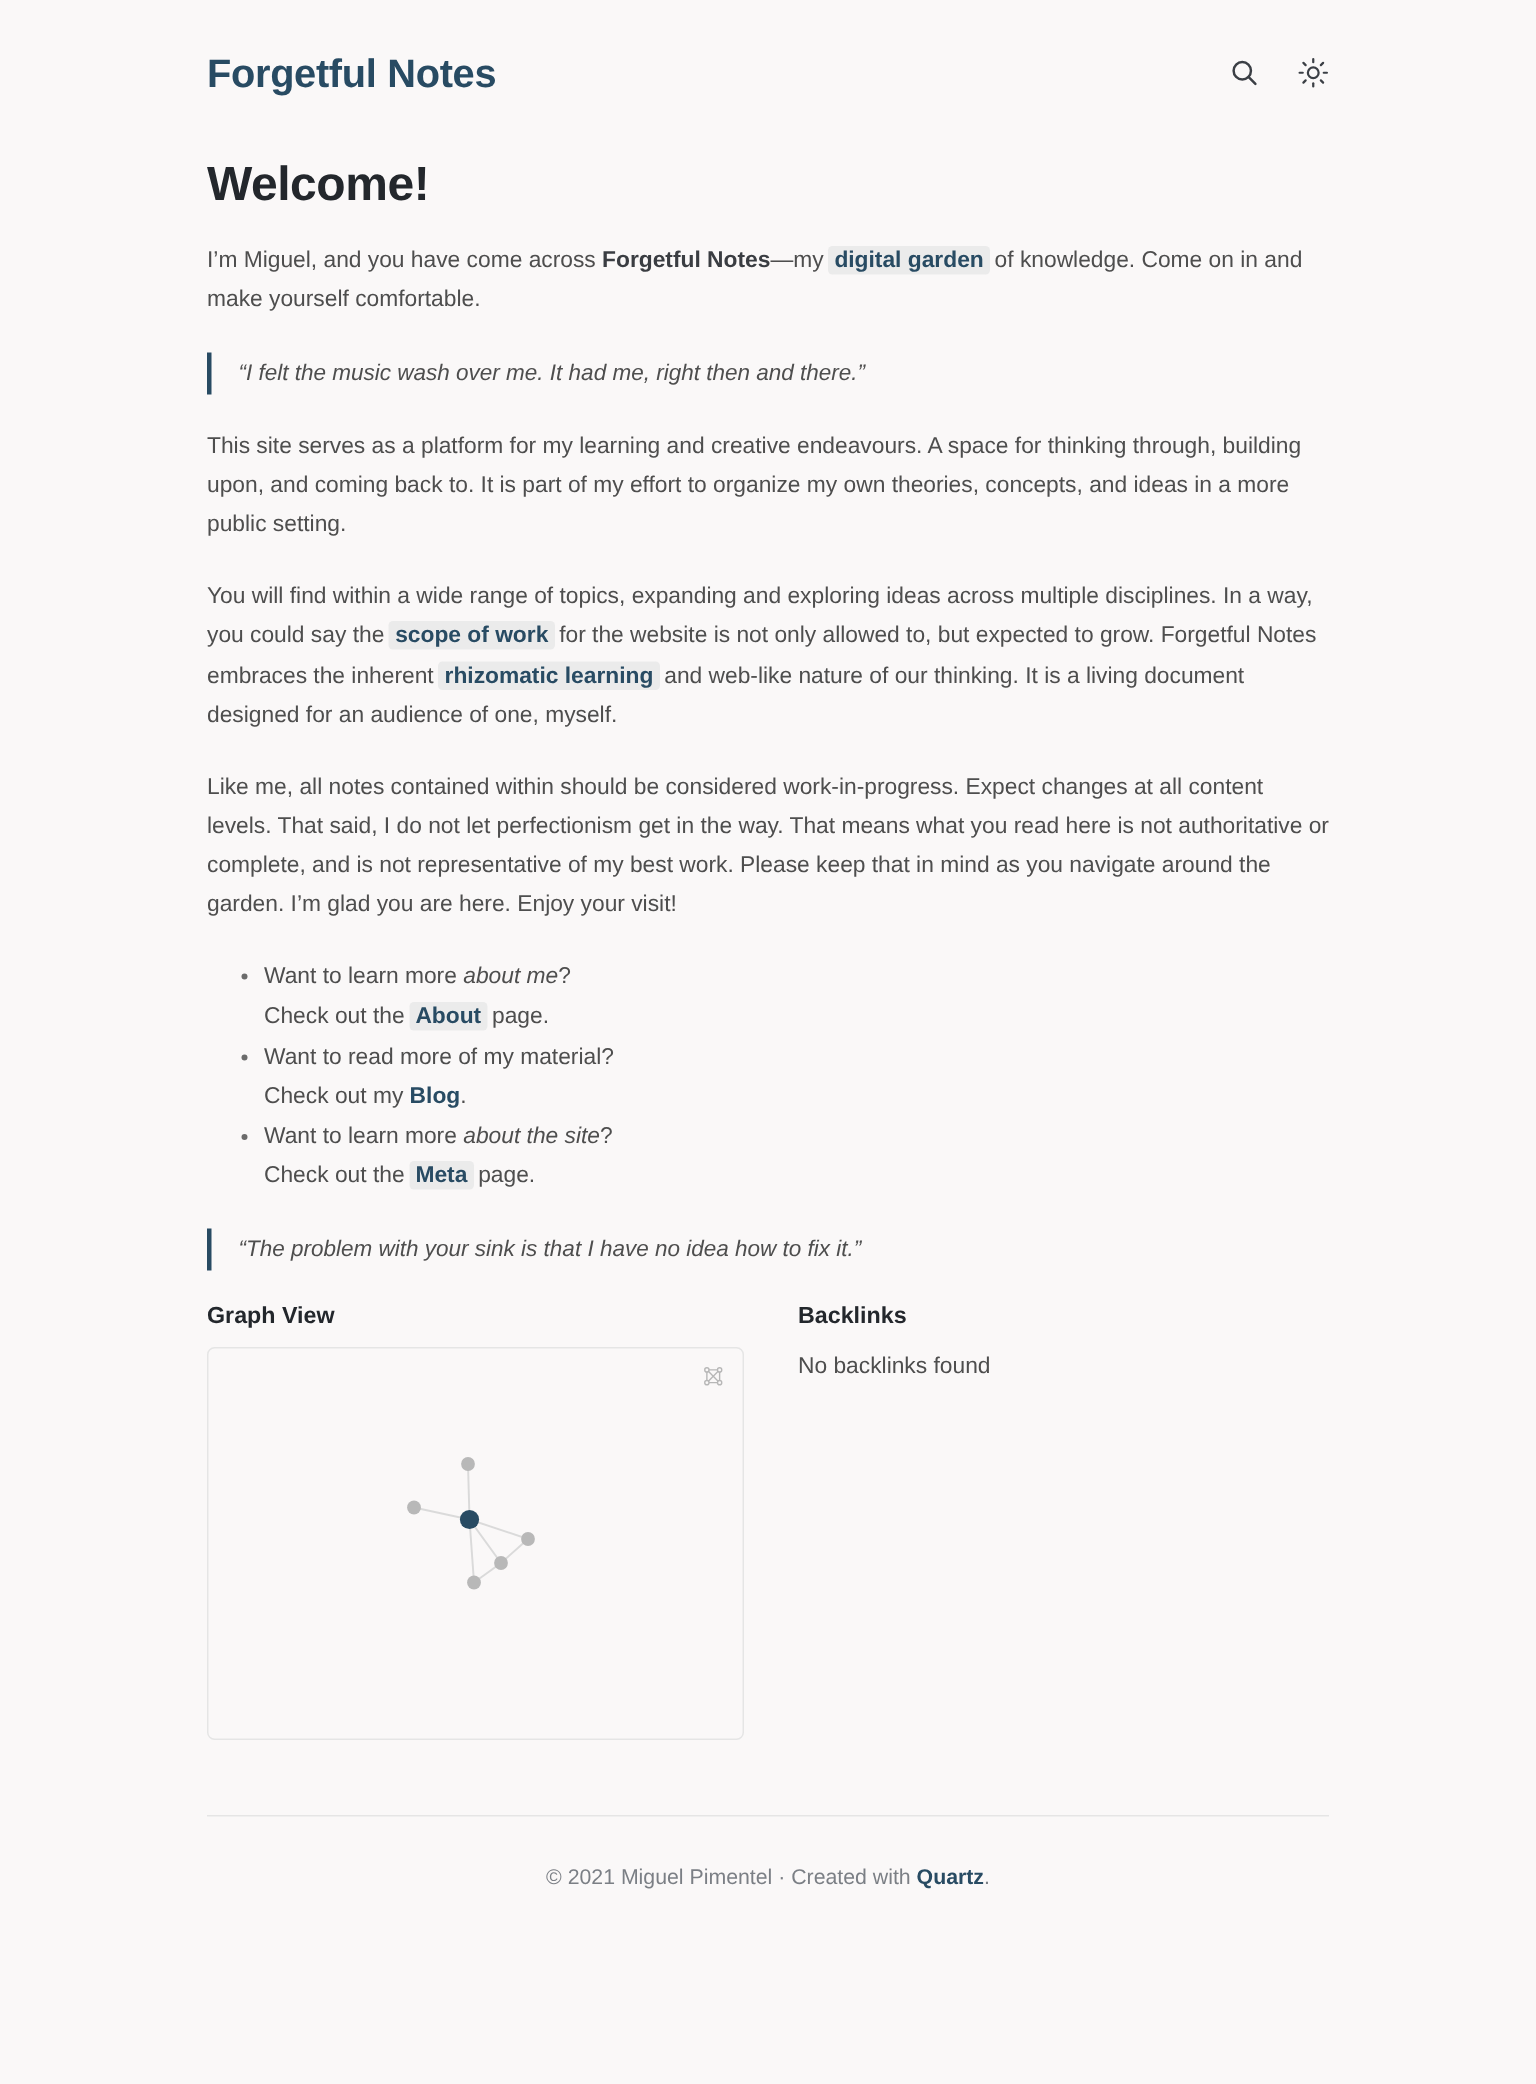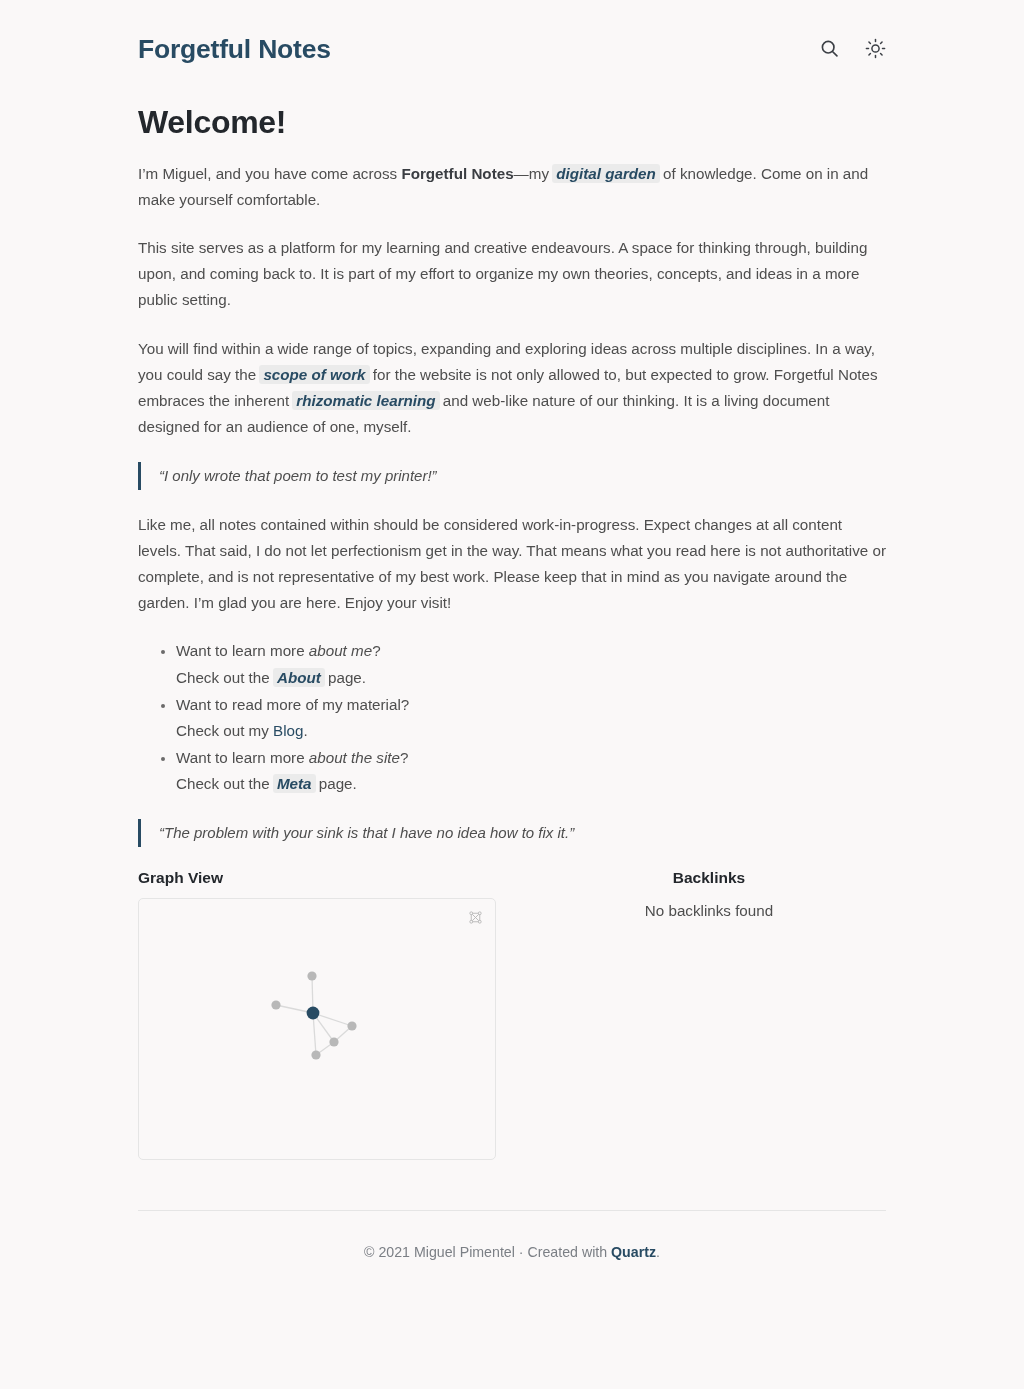--- a/index.html
+++ b/index.html
@@ -81,25 +81,24 @@
   strong{font-weight:700;color:#3a3d42;}
 
   a.internal{
     background:var(--highlight);
     color:var(--secondary);
     font-weight:700;
     text-decoration:none;
     border-radius:3px;
     padding:1px 4px;
     margin:0 -1px;
-    font-style:italic;
   }
   a.external{
     color:var(--secondary);
-    font-weight:400;
+    font-weight:700;
     text-decoration:none;
   }
 
   blockquote{
     margin:0 0 22px 0;
     border-left:3px solid var(--secondary);
     padding:1px 0 1px 18px;
     font-style:italic;
     font-size:15px;
     line-height:1.7;
@@ -120,21 +119,21 @@
   }
   ul.note-list li::marker{color:#6b6b6b;font-size:13px;}
   em{text-align:center;}
 
   
   .panels{
     display:flex;
     gap:36px;
   }
   .panel-graph{width:358px;flex:0 0 358px;}
-  .panel-backlinks{flex:1;text-align:center;}
+  .panel-backlinks{flex:1;}
   .panel-title{
     font-size:15.5px;
     font-weight:700;
     color:#23272c;
     margin:0 0 11px 0;
   }
   .graph-box{
     position:relative;
     width:358px;
     height:262px;
@@ -213,30 +212,30 @@
     </header>
 
     <article>
 
       <h1 class="page-title">Welcome!</h1>
 
       <p>
         <span>I’m Miguel, and you have come across </span><strong>Forgetful Notes</strong><span>—my </span><a class="internal" href="#">digital garden</a><span> of knowledge. Come on in and make yourself comfortable.</span>
       </p>
 
+      <blockquote>
+        <p>“I felt the music wash over me. It had me, right then and there.”</p>
+      </blockquote>
 
       <p>This site serves as a platform for my learning and creative endeavours. A space for thinking through, building upon, and coming back to. It is part of my effort to organize my own theories, concepts, and ideas in a more public setting.</p>
 
       <p>
         <span>You will find within a wide range of topics, expanding and exploring ideas across multiple disciplines. In a way, you could say the </span><a class="internal" href="#">scope of work</a><span> for the website is not only allowed to, but expected to grow. Forgetful Notes embraces the inherent </span><a class="internal" href="#">rhizomatic learning</a><span> and web-like nature of our thinking. It is a living document designed for an audience of one, myself.</span>
       </p>
 
-      <blockquote>
-        <p>“I only wrote that poem to test my printer!”</p>
-      </blockquote>
 
       <p>Like me, all notes contained within should be considered work-in-progress. Expect changes at all content levels. That said, I do not let perfectionism get in the way. That means what you read here is not authoritative or complete, and is not representative of my best work. Please keep that in mind as you navigate around the garden. I’m glad you are here. Enjoy your visit!</p>
 
       <ul class="note-list">
         <li>
           <span>Want to learn more </span><em>about me</em><span>?</span><br>
           <span>Check out the </span><a class="internal" href="#">About</a><span> page.</span>
         </li>
         <li>
           <span>Want to read more of my material?</span><em></em><span></span><br>

